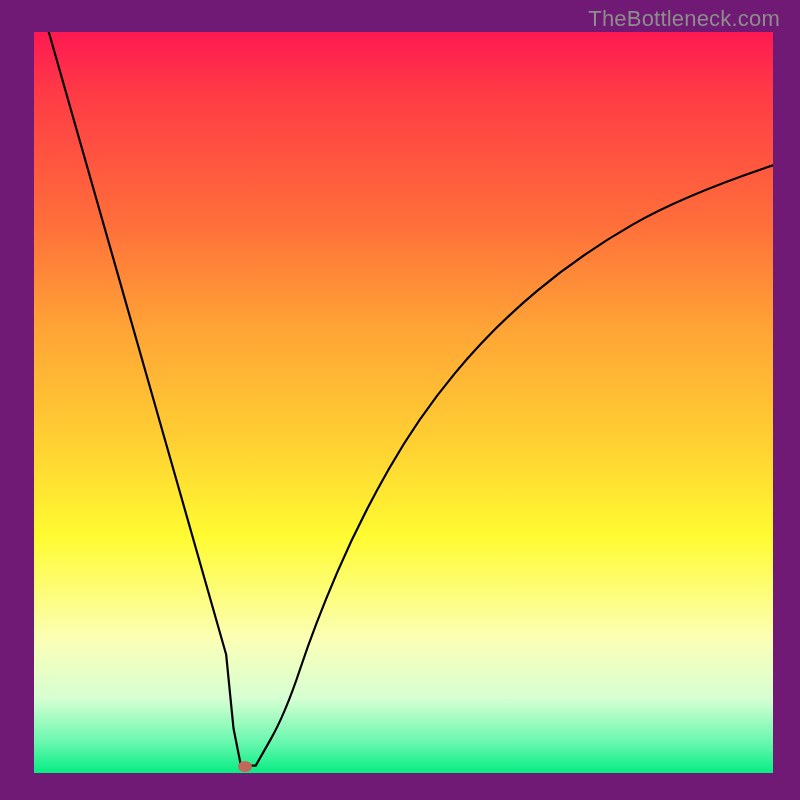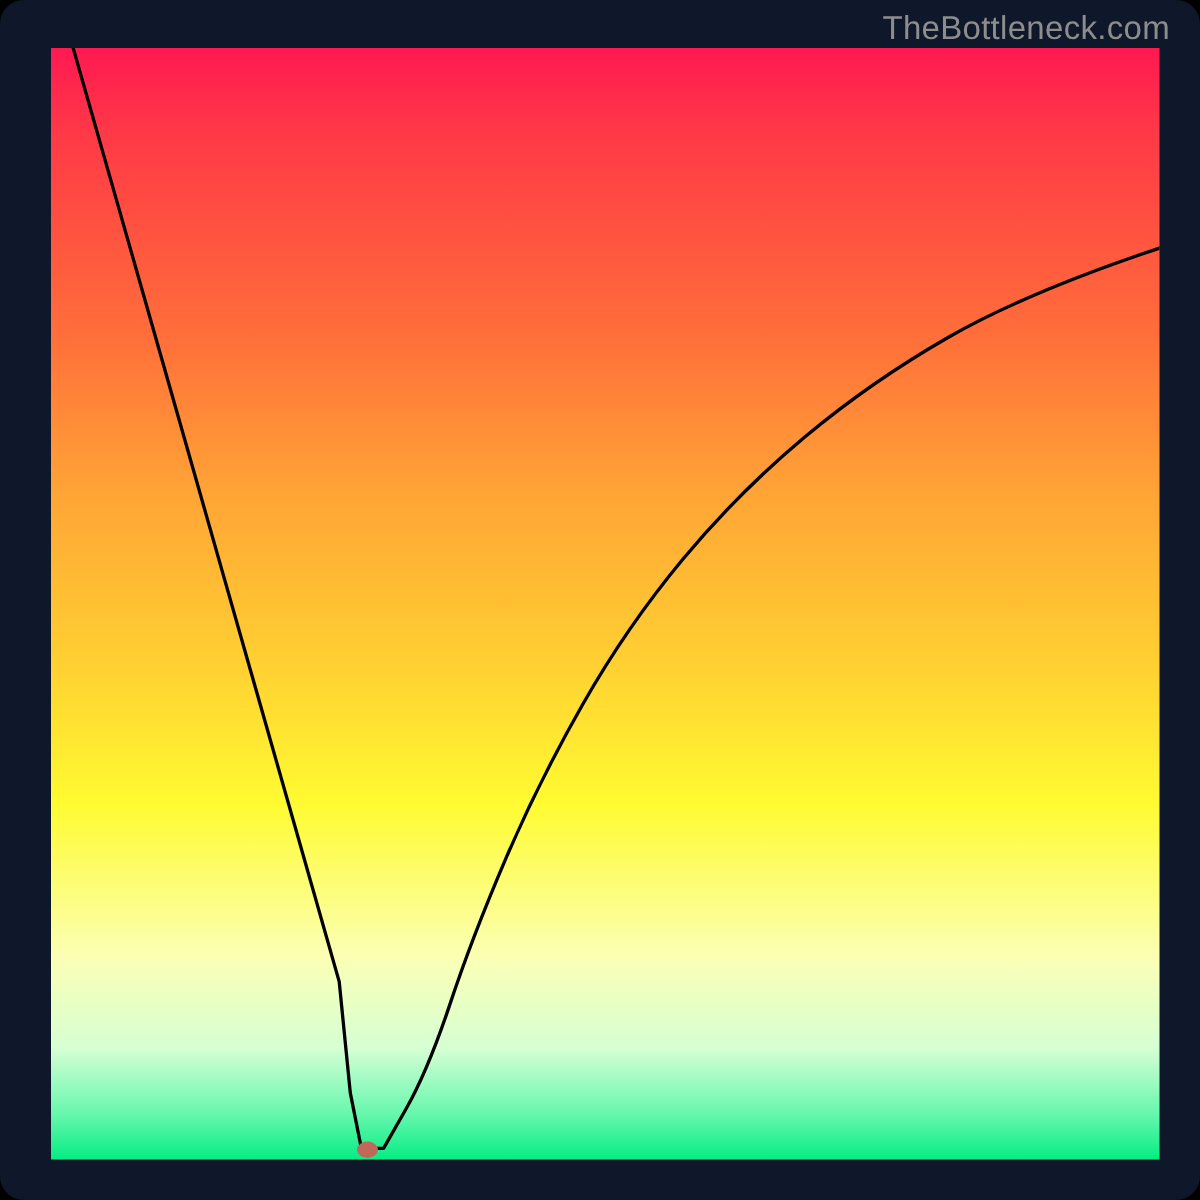--- a/index.html
+++ b/index.html
@@ -10,22 +10,21 @@
     overflow: hidden;
     background: #000;
     font-family: Arial, Helvetica, sans-serif;
   }
   .frame {
     position: absolute;
     left: 0;
     top: 0;
     width: 800px;
     height: 800px;
-    background: #0f172a;
-    border-radius: 16px;
+    background: #701a75;
   }
   .plot {
     position: absolute;
     left: 34px;
     top: 32px;
     width: 739px;
     height: 741px;
     
     background: linear-gradient(to bottom,
       #ff1952 0%,

